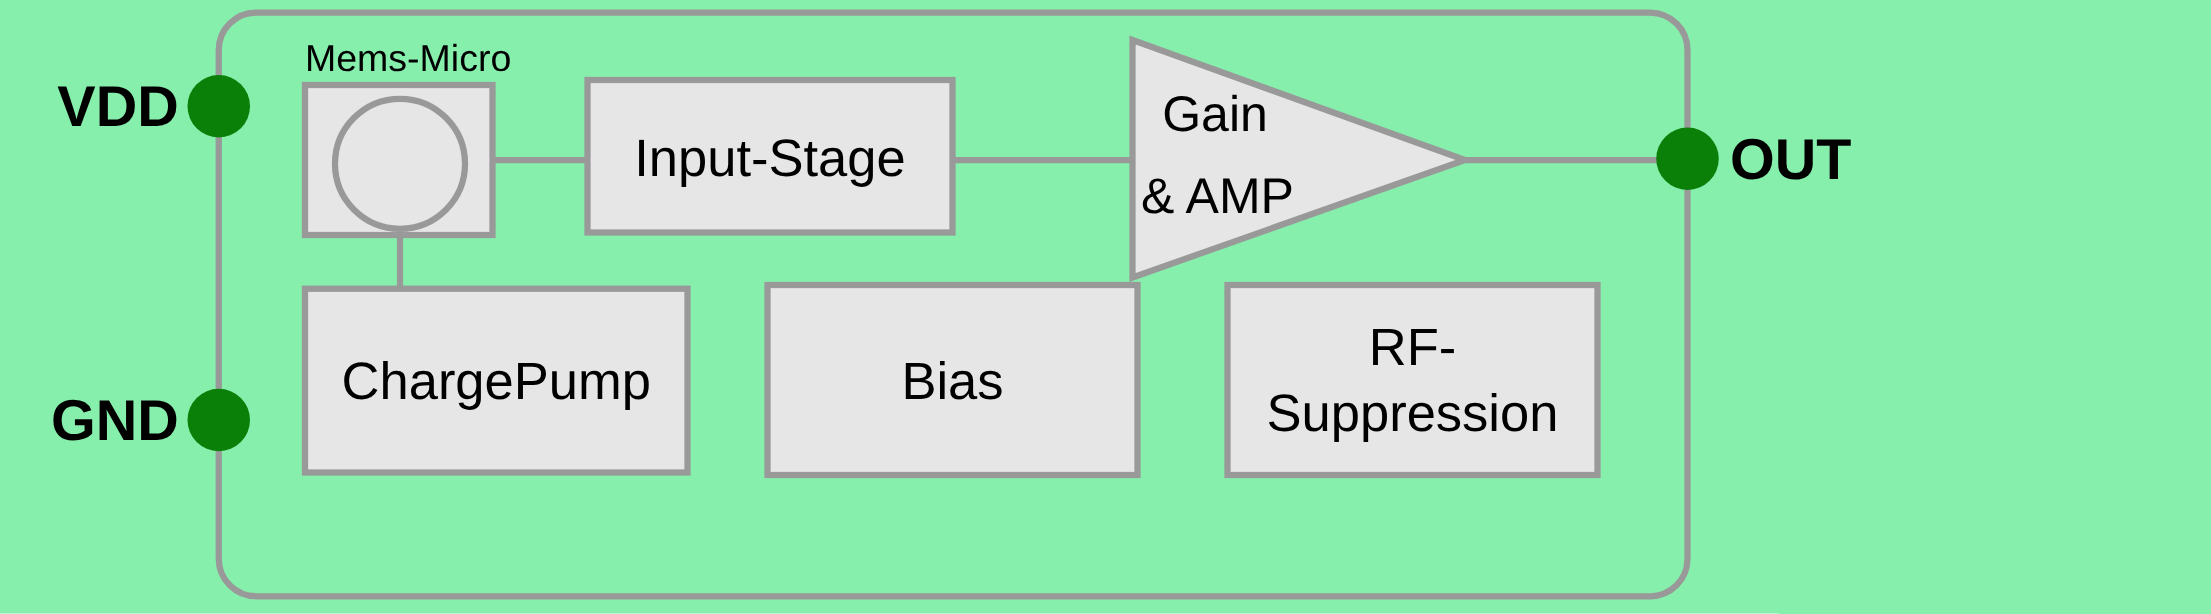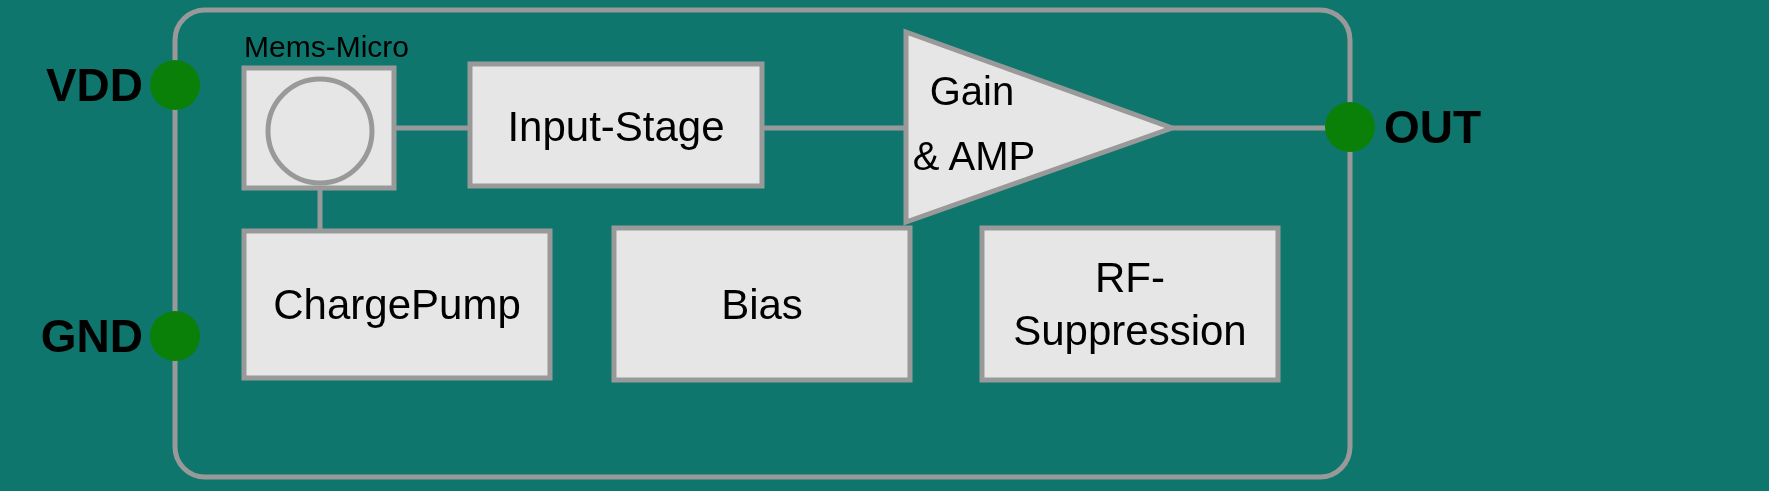--- a/index.html
+++ b/index.html
@@ -7,21 +7,21 @@
     padding: 0;
     background: #ffffff;
   }
   body {
     font-family: "Liberation Sans", sans-serif;
   }
   #canvas {
     position: relative;
     width: 1769px;
     height: 491px;
-    background: #0f766e;
+    background: #86efac;
     overflow: hidden;
   }
   #svg-root {
     position: absolute;
     top: 0;
     left: 0;
     width: 1769px;
     height: 491px;
   }
   .pin-label {

